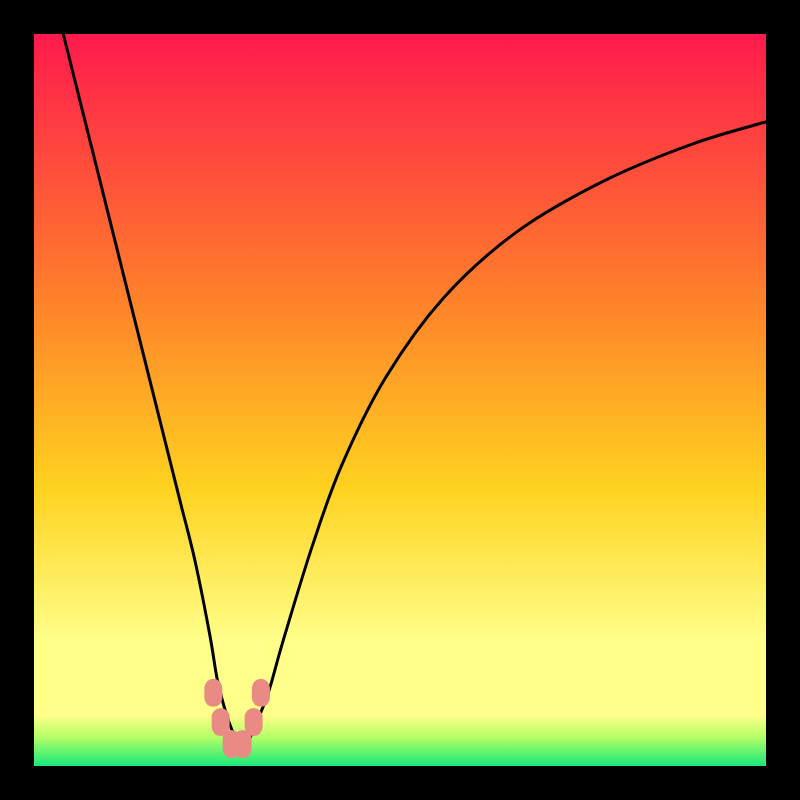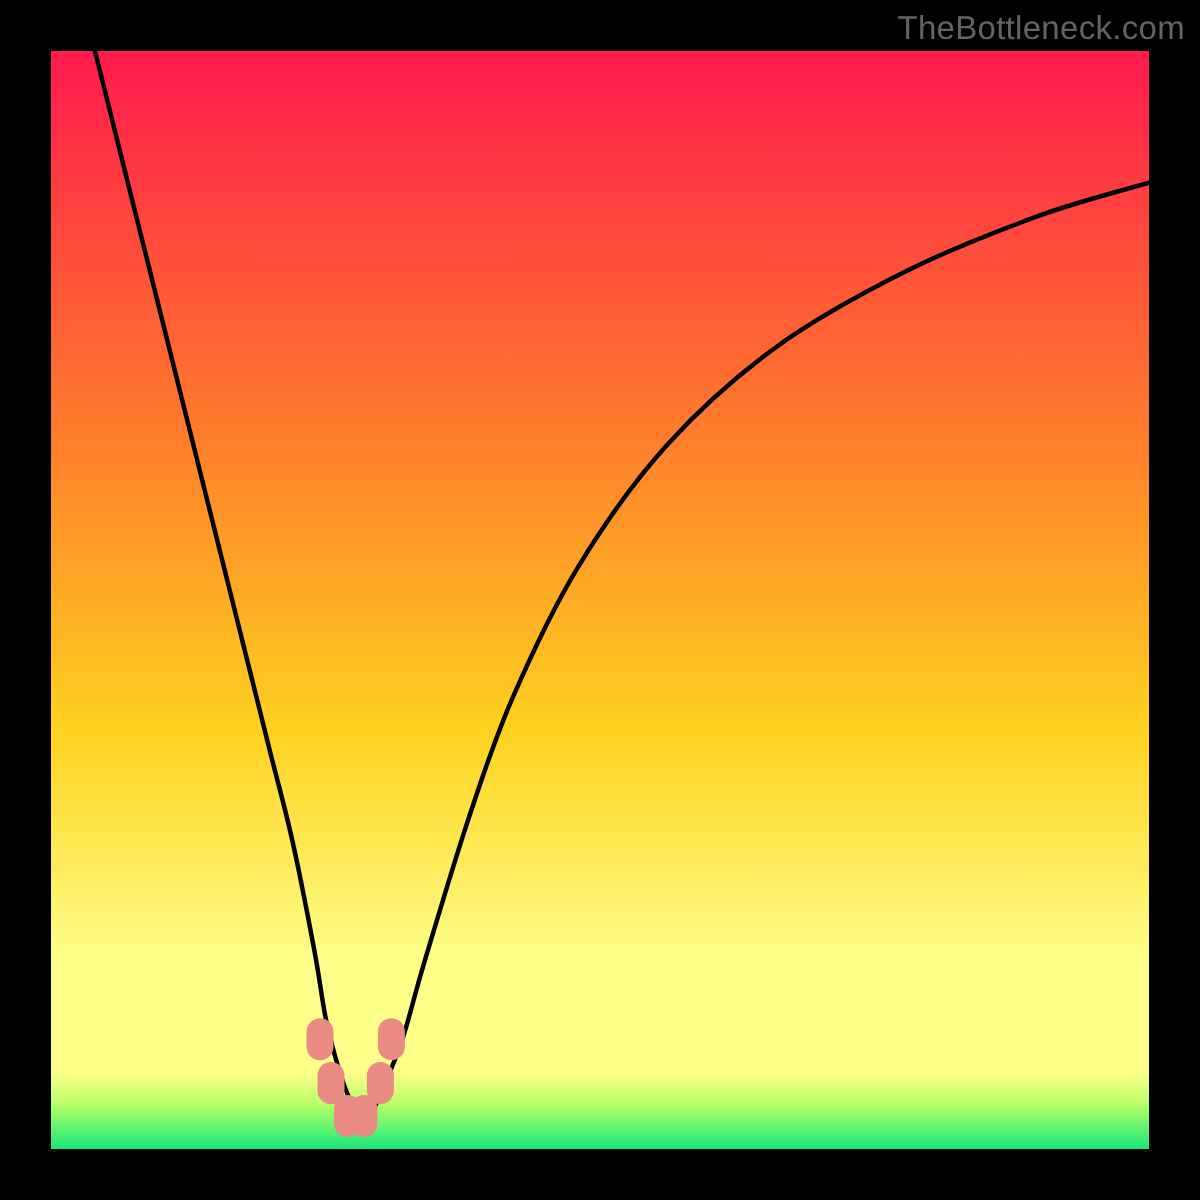--- a/index.html
+++ b/index.html
@@ -70,14 +70,13 @@
           <rect x="170.34" y="644.8" width="18" height="28" rx="9" ry="9" fill="#e98b84"></rect>
           <rect x="177.66" y="674.08" width="18" height="28" rx="9" ry="9" fill="#e98b84"></rect>
           <rect x="188.64000000000001" y="696.04" width="18" height="28" rx="9" ry="9" fill="#e98b84"></rect>
           <rect x="199.61999999999998" y="696.04" width="18" height="28" rx="9" ry="9" fill="#e98b84"></rect>
           <rect x="210.6" y="674.08" width="18" height="28" rx="9" ry="9" fill="#e98b84"></rect>
           <rect x="217.92" y="644.8" width="18" height="28" rx="9" ry="9" fill="#e98b84"></rect>
         </g>
     </svg>
   </div>
 
-  <div class="attribution">TheBottleneck.com</div>
 </div>
 
 </body></html>

